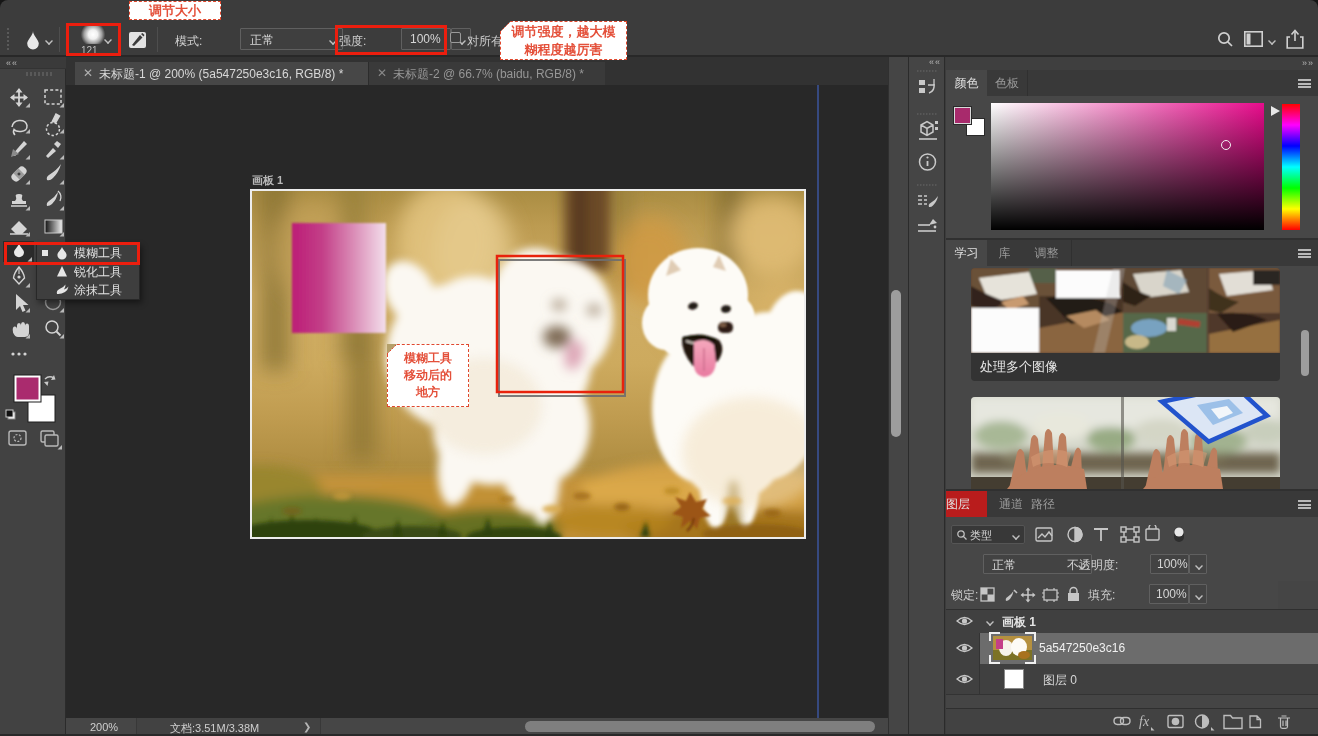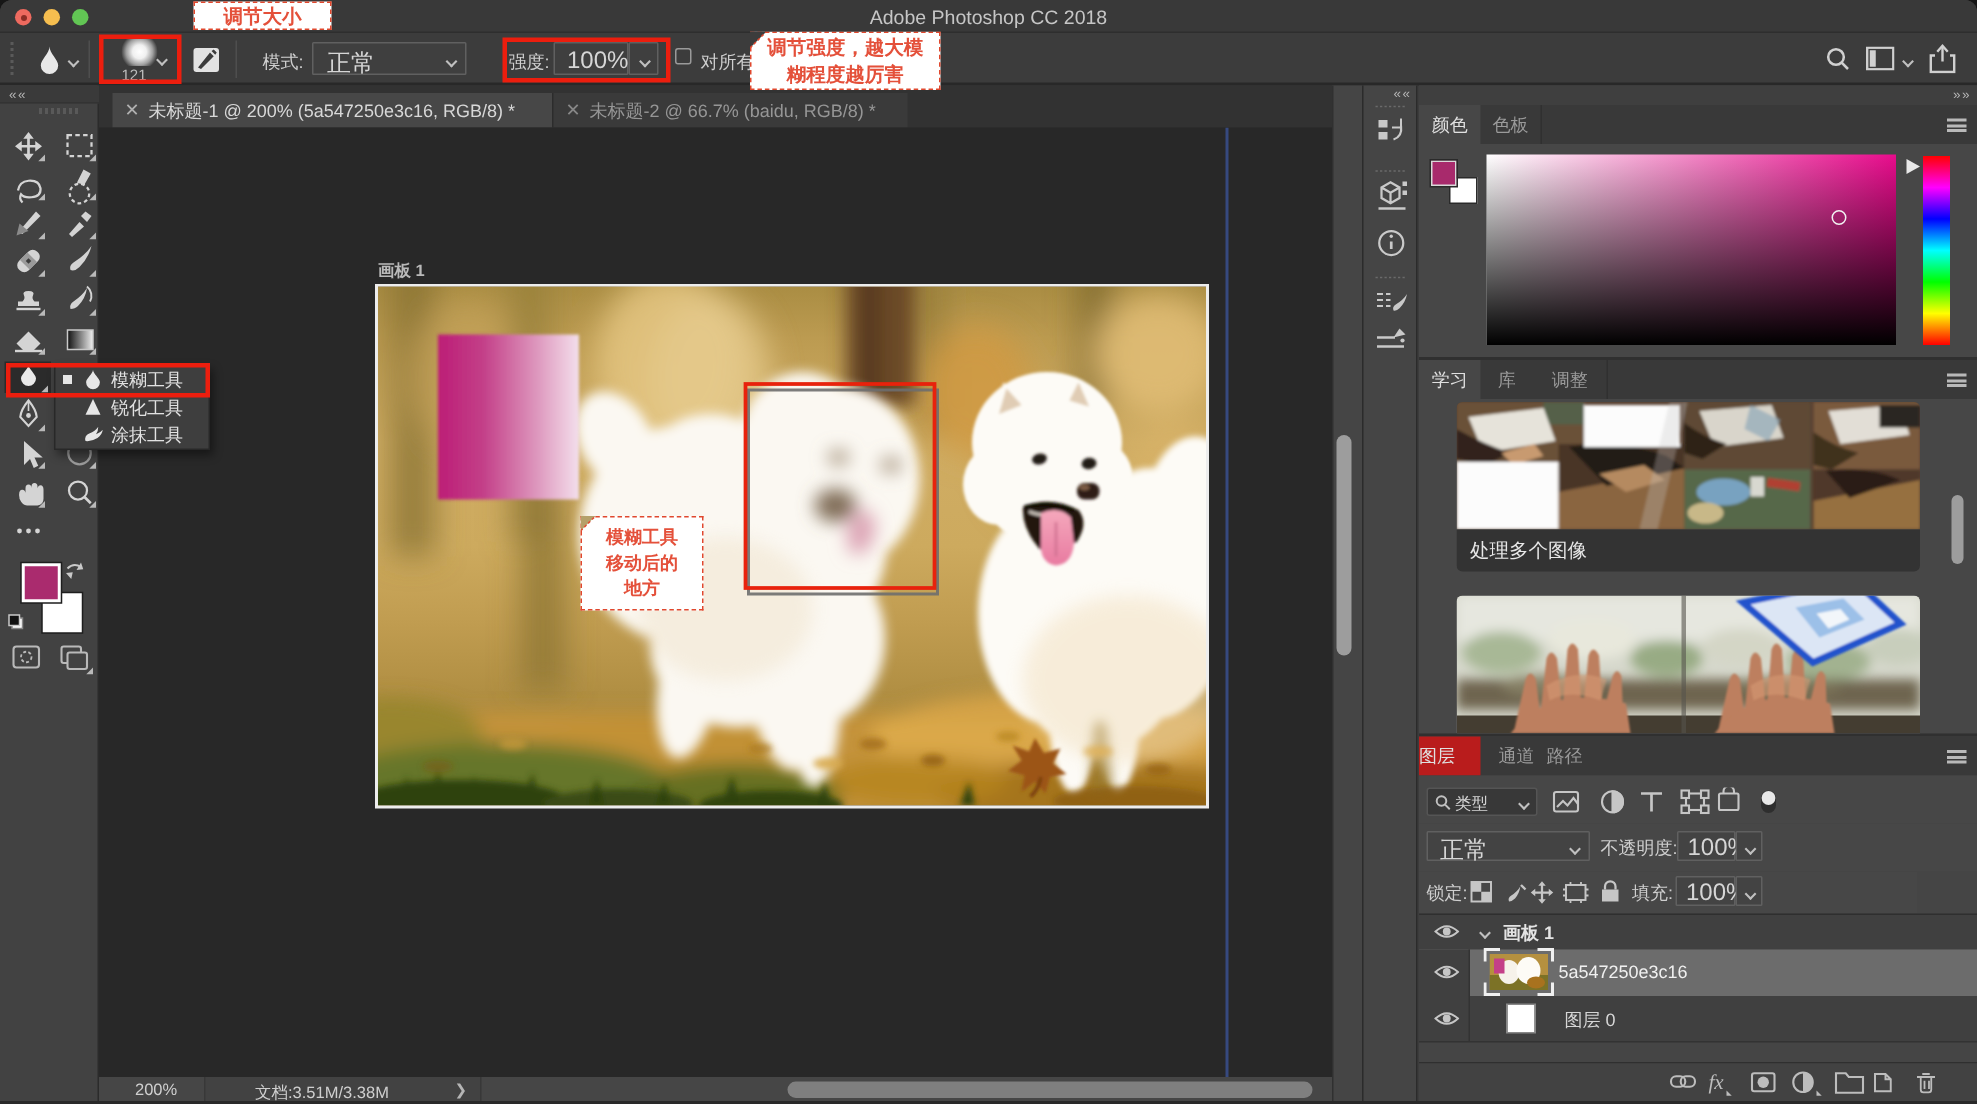--- a/index.html
+++ b/index.html
@@ -4,37 +4,30 @@
 <style>
   html,body{margin:0;padding:0;background:#161616;}
   *{box-sizing:border-box;}
   #win{position:relative;width:1318px;height:736px;background:#3c3c3c;overflow:hidden;
        font-family:"Liberation Sans",sans-serif;border-radius:8px 8px 0 0;}
   .abs{position:absolute;}
   .txt{color:#cfcfcf;font-size:12px;}
   .vsep{position:absolute;width:1px;background:#2b2b2b;}
   .ham{position:absolute;width:13px;height:9px;border-top:2px solid #b9b9b9;border-bottom:2px solid #b9b9b9;}
   .ham:after{content:"";position:absolute;left:0;right:0;top:2px;height:2px;background:#b9b9b9;}
-  .ddbox{position:absolute;background:#3f3f3f;border:1px solid #606060;border-radius:1px;color:#d6d6d6;font-size:16px;}
+  .ddbox{position:absolute;background:#3f3f3f;border:1px solid #606060;border-radius:1px;color:#d6d6d6;font-size:12px;margin-left:32px;}
   .chev{position:absolute;width:7px;height:7px;}
   .chev:after{content:"";position:absolute;left:0;top:0;width:6px;height:6px;border-right:2px solid #c0c0c0;border-bottom:2px solid #c0c0c0;transform:rotate(45deg) scale(.7);}
   .redframe{position:absolute;border:3px solid #ec1e0e;}
   .note{position:absolute;background:#fff;border:1px dashed #e0482e;color:#e4503a;text-align:center;font-weight:bold;}
 </style>
 </head>
 <body>
 <div id="win">
 
-  <div class="abs" id="titlebar" style="left:0;top:0;width:1318px;height:22px;background:#393939;border-bottom:1px solid #2e2e2e;">
-    <div class="abs" style="left:10px;top:6px;width:11px;height:11px;border-radius:50%;background:#ee6a5f;"></div>
-    <div class="abs" style="left:13.5px;top:9.5px;width:4px;height:4px;border-radius:50%;background:#8c2e26;"></div>
-    <div class="abs" style="left:29px;top:6px;width:11px;height:11px;border-radius:50%;background:#f6be4f;"></div>
-    <div class="abs" style="left:48px;top:6px;width:11px;height:11px;border-radius:50%;background:#62c654;"></div>
-    <div class="abs" style="left:0;top:4px;width:1318px;text-align:center;color:#c6c6c6;font-size:13px;">Adobe Photoshop CC 2018</div>
-  </div>
 
   <div class="abs" id="optbar" style="left:0;top:22px;width:1318px;height:35px;background:#3c3c3c;border-bottom:2px solid #282828;">
     <div class="abs" style="left:7px;top:6px;width:2px;height:22px;background:repeating-linear-gradient(#5a5a5a 0 2px,transparent 2px 4px);"></div>
 
     <svg class="abs" style="left:24px;top:8px;" width="18" height="20" viewBox="0 0 18 20">
       <path d="M9 1 C9 5.5 3.2 9.8 3.2 13.6 A5.8 5.8 0 0 0 14.8 13.6 C14.8 9.8 9 5.5 9 1 Z" fill="#e8e8e8"></path>
     </svg>
     <div class="chev" style="left:45px;top:15px;"></div>
     <div class="vsep" style="left:59px;top:5px;height:25px;background:#4e4e4e;"></div>
 

